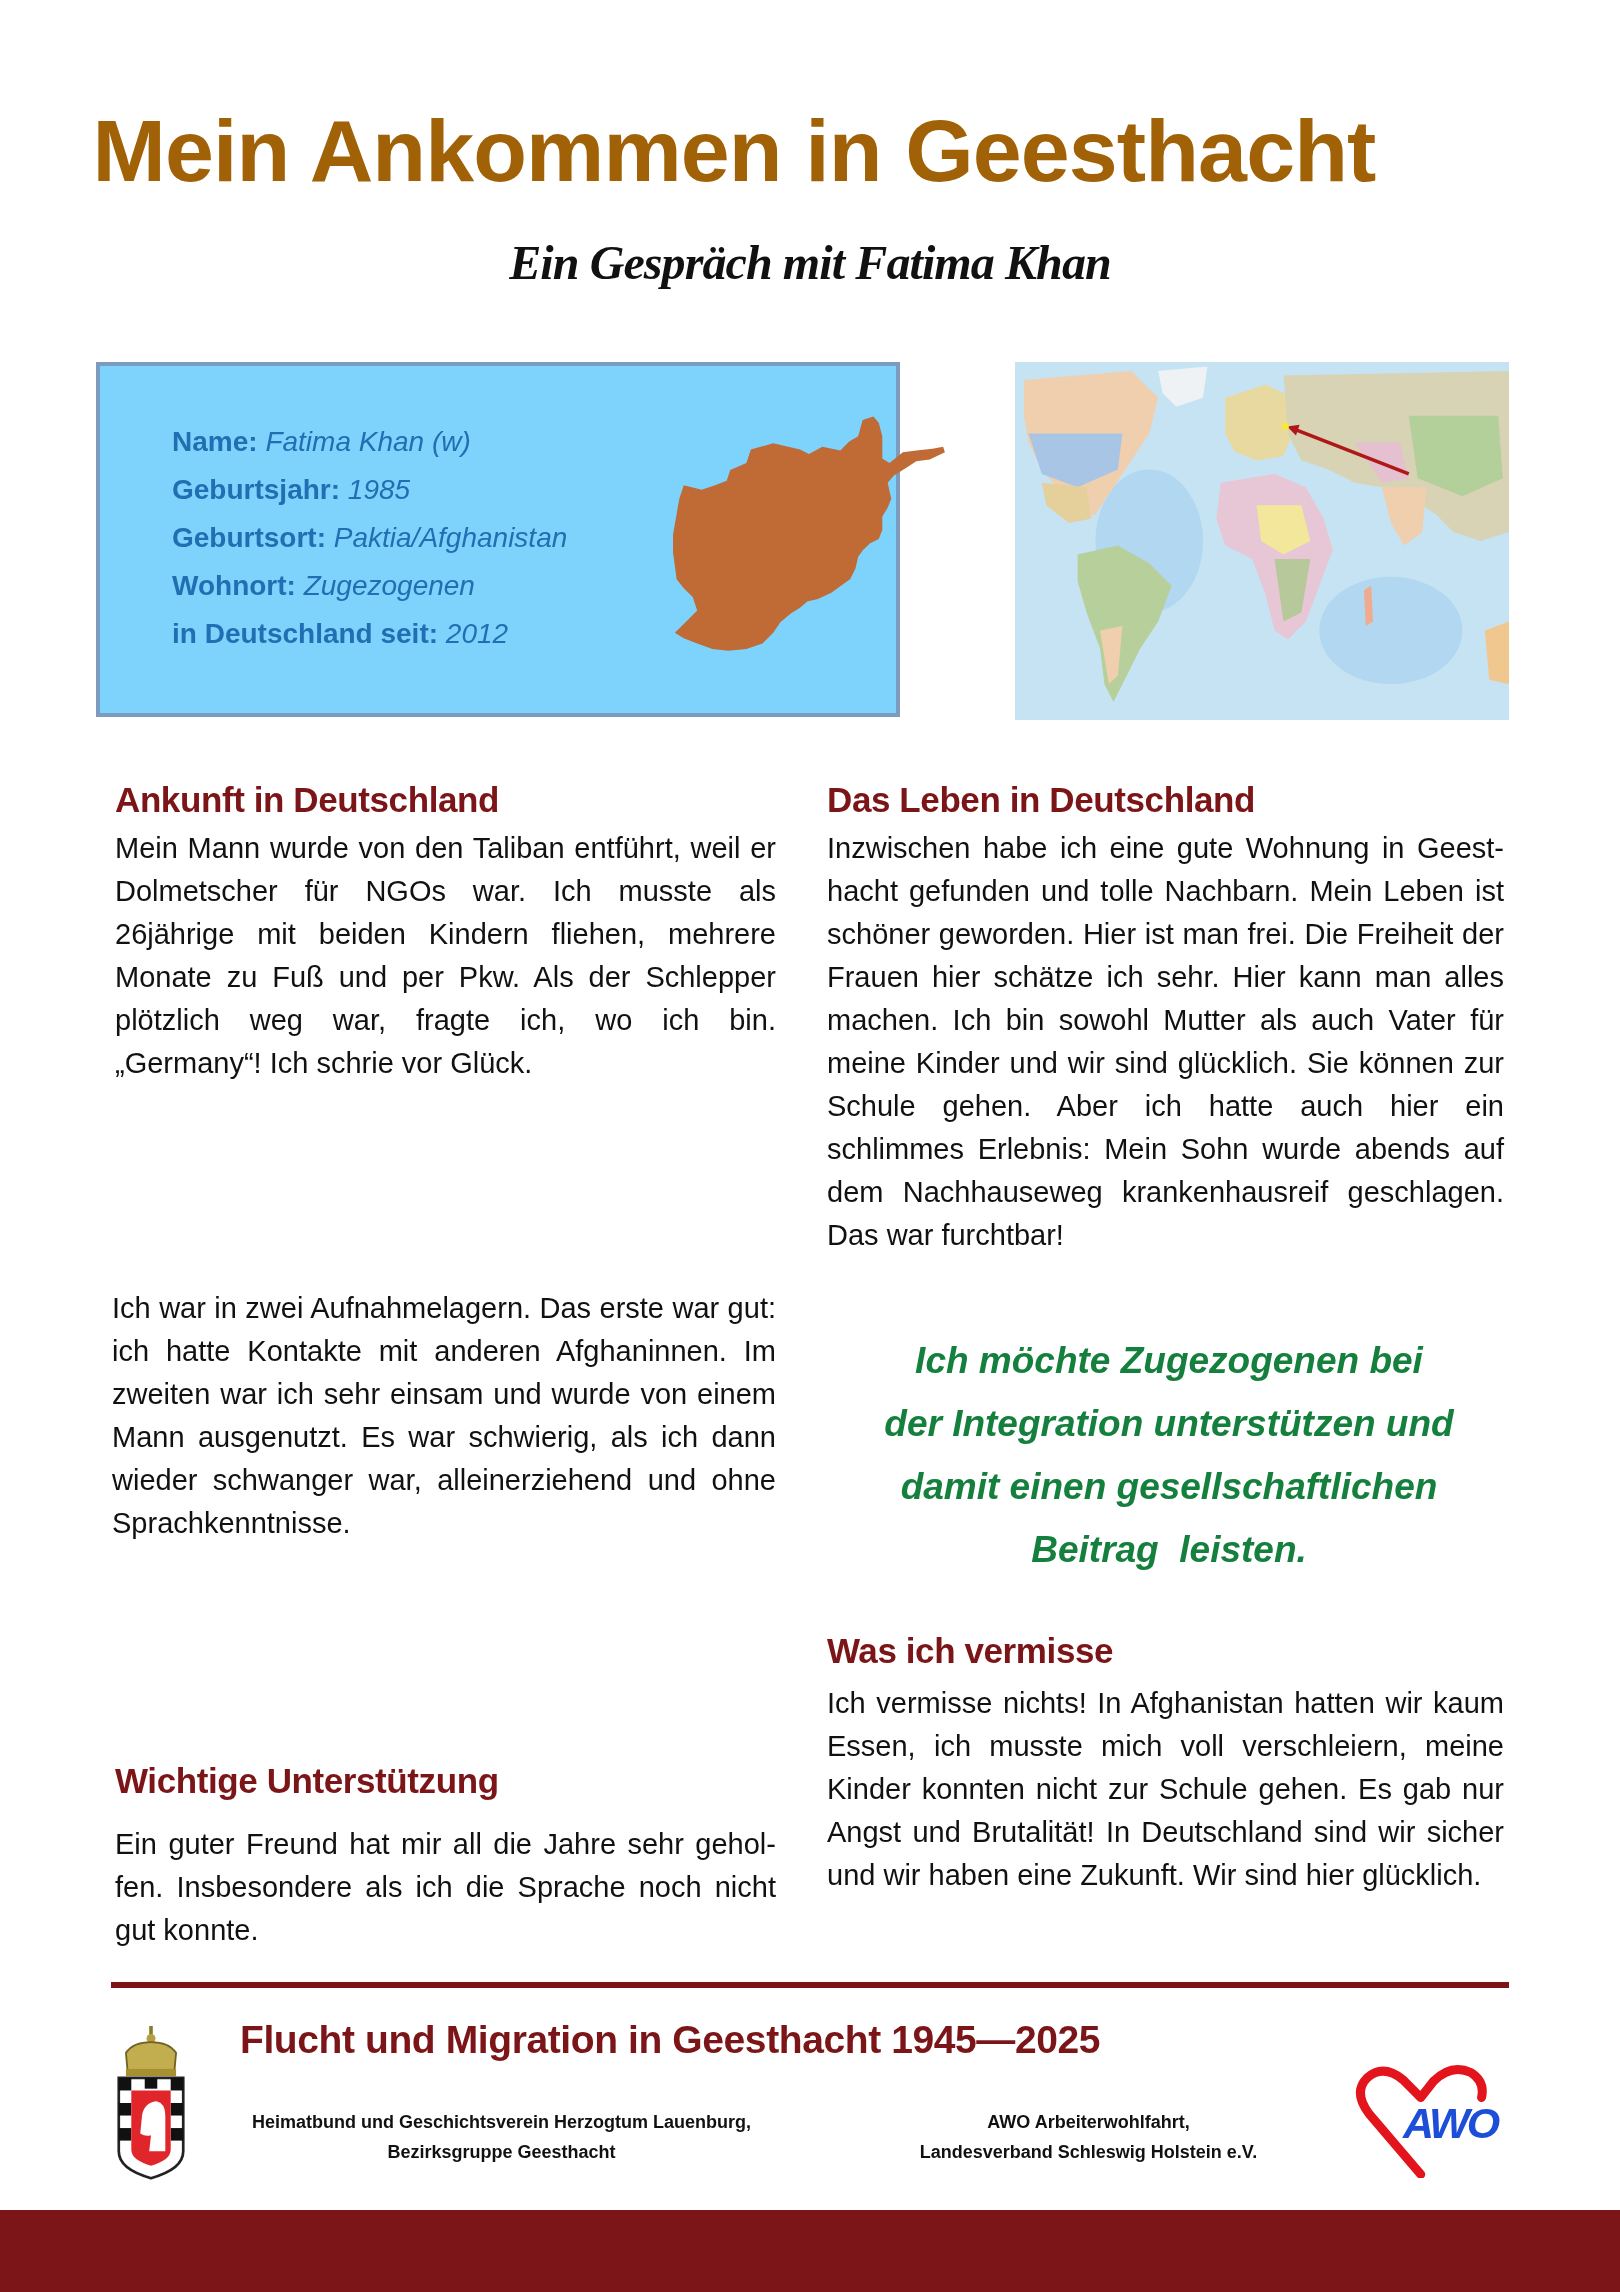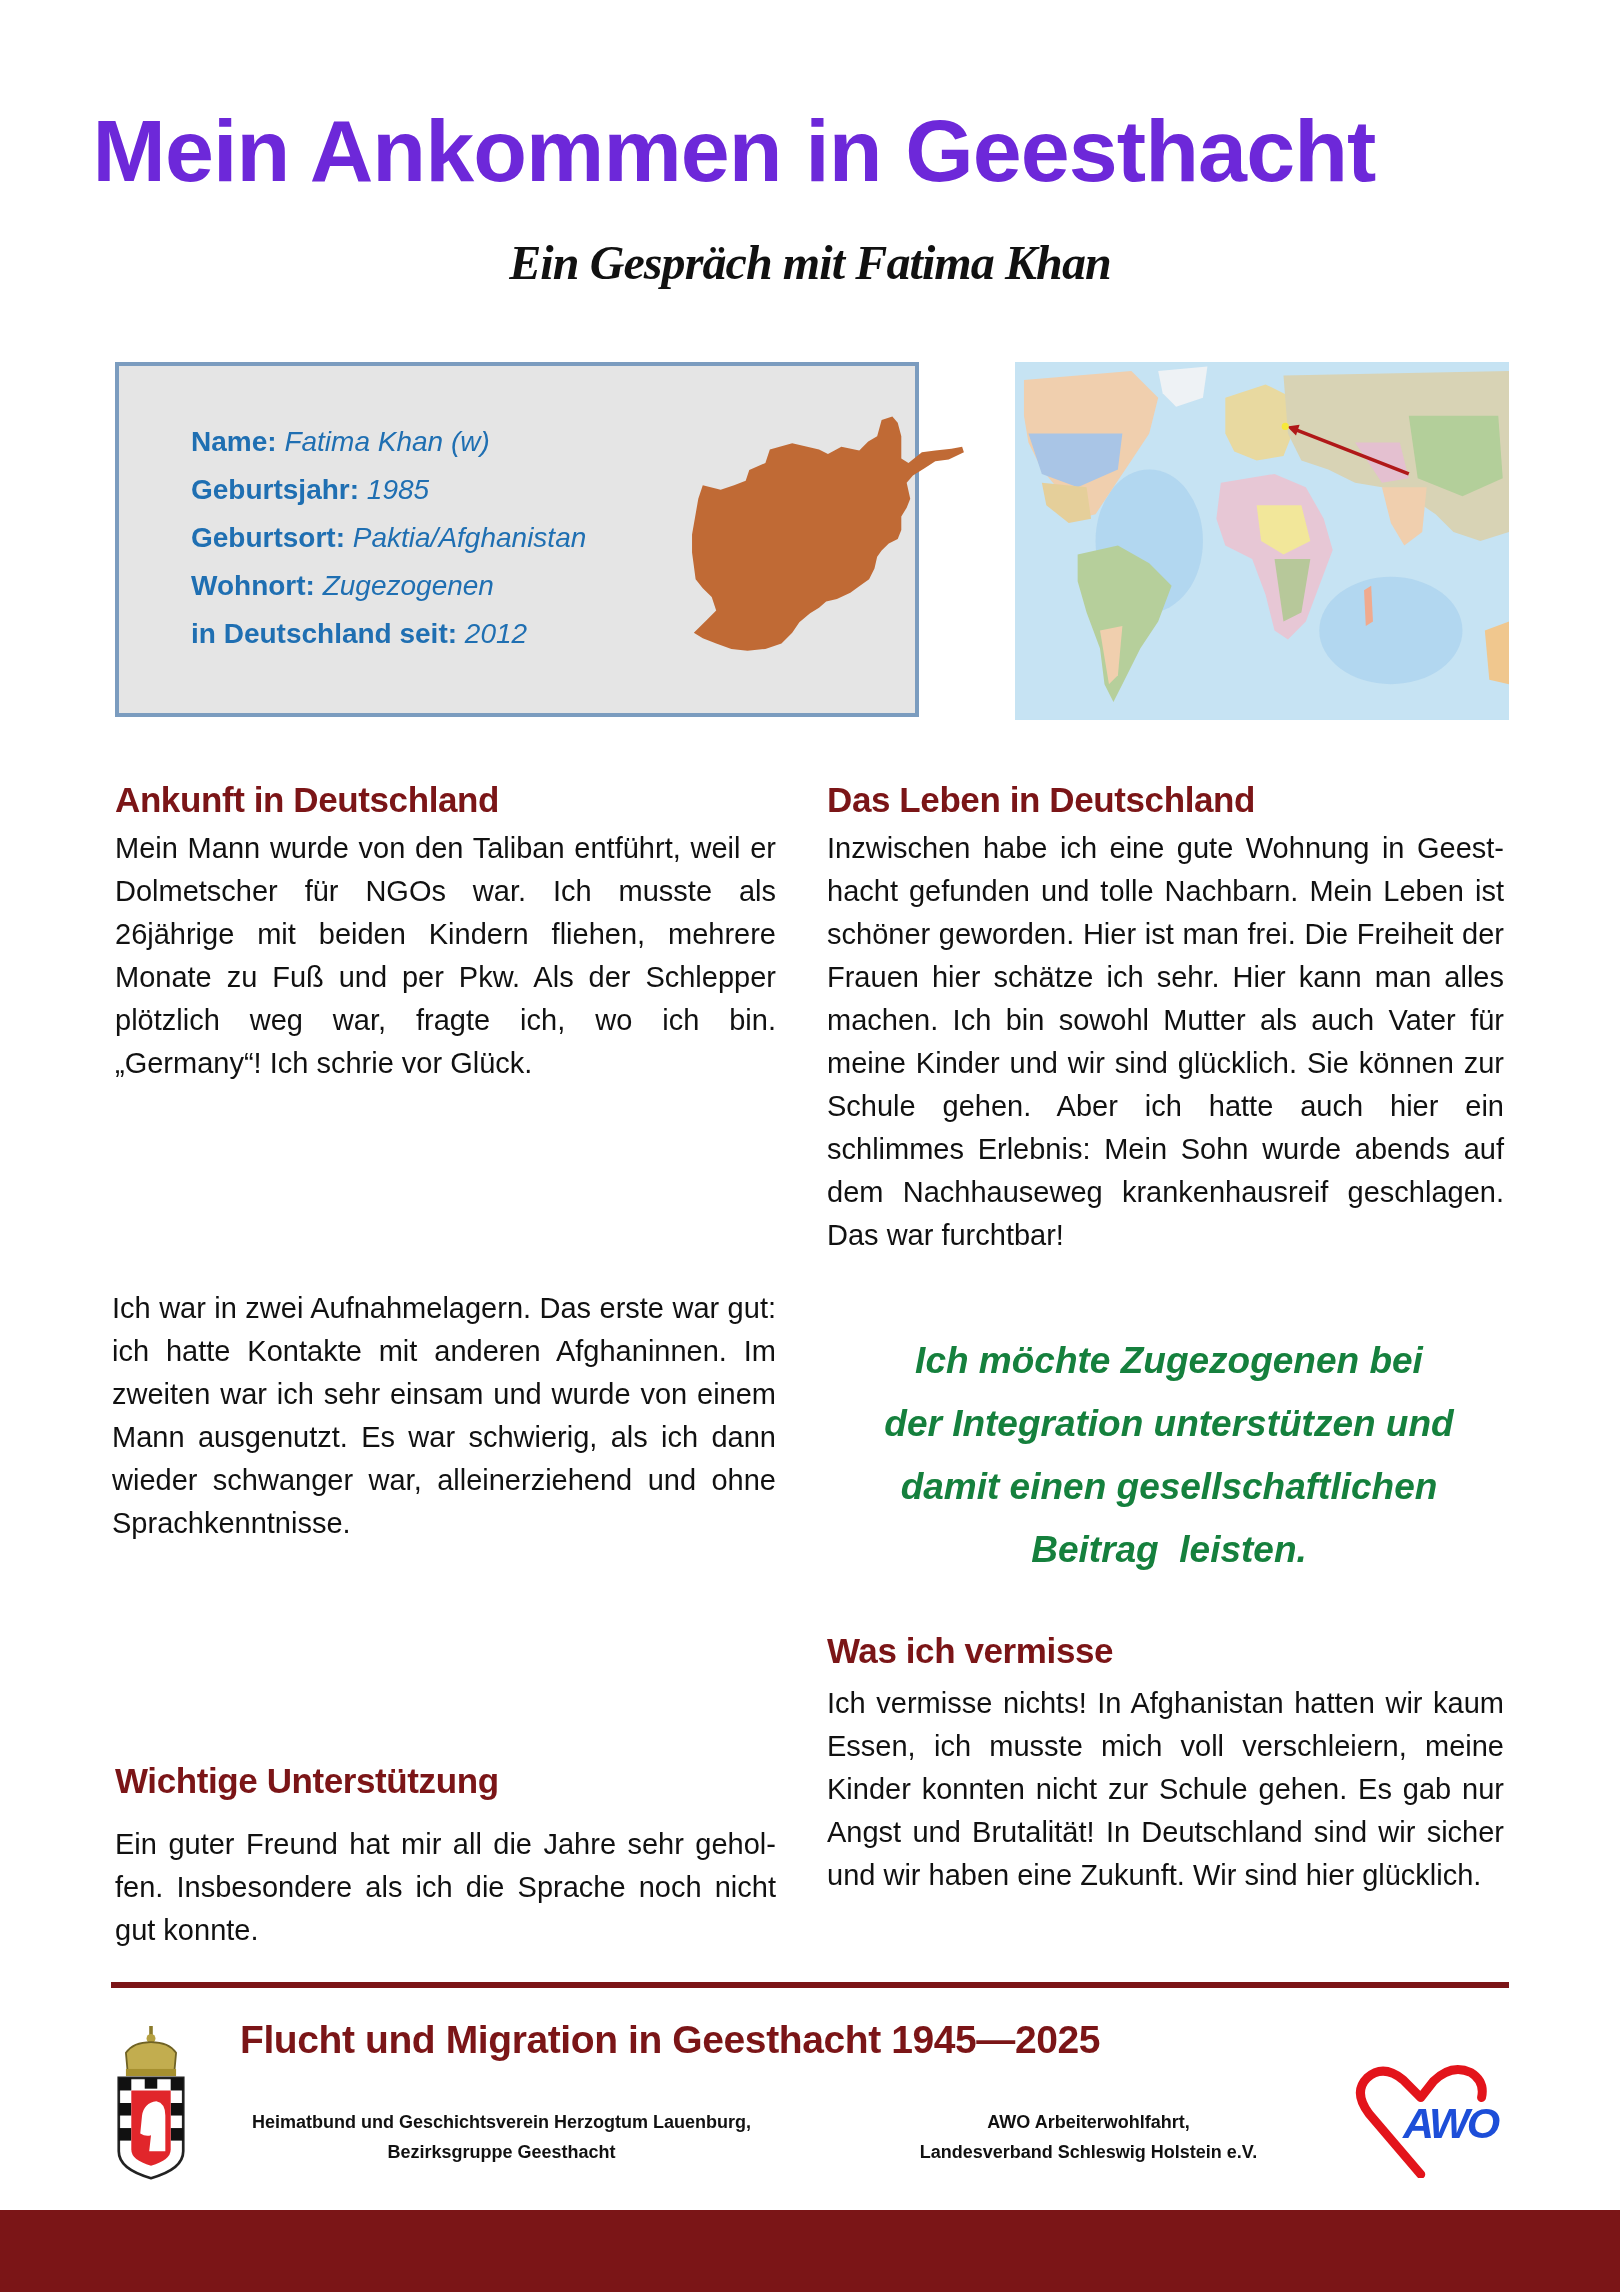--- a/index.html
+++ b/index.html
@@ -4,31 +4,31 @@
 <style>
   html, body { margin: 0; padding: 0; }
   body {
     width: 1620px; height: 2293px; position: relative; overflow: hidden;
     background: #ffffff;
     font-family: "Liberation Sans", "DejaVu Sans", sans-serif;
   }
   .abs { position: absolute; }
   .title {
     left: 0; width: 1468px; top: 97px; text-align: center;
-    font-size: 88px; font-weight: bold; color: #6d28d9; letter-spacing: -0.9px;
+    font-size: 88px; font-weight: bold; color: #a16207; letter-spacing: -0.9px;
     line-height: 107px;
   }
   .subtitle {
     left: 0; width: 1620px; top: 231px; text-align: center;
     font-size: 48px; font-weight: bold; font-style: italic; color: #111;
     line-height: 63px; letter-spacing: -0.9px; font-family: Liberation Serif, serif;
   }
   .info-box {
-    left: 115px; top: 362px; width: 804px; height: 355px;
-    border: 4.5px solid #7b9cbf; box-sizing: border-box; background: #e5e5e5;
+    left: 96px; top: 362px; width: 804px; height: 355px;
+    border: 4.5px solid #7b9cbf; box-sizing: border-box; background: #7dd3fc;
   }
   .info-list { position: absolute; left: 72px; top: 52px; }
   .info-row {
     font-size: 28px; line-height: 48px; color: #1f6fb2; white-space: nowrap;
   }
   .info-row .k { font-weight: bold; }
   .info-row .v { font-style: italic; }
   .afg-map { position: absolute; left: 548px; top: 43px; width: 313px; height: 251px; }
   .world-map {
     left: 1015px; top: 362px; width: 494px; height: 358px; overflow: hidden;

